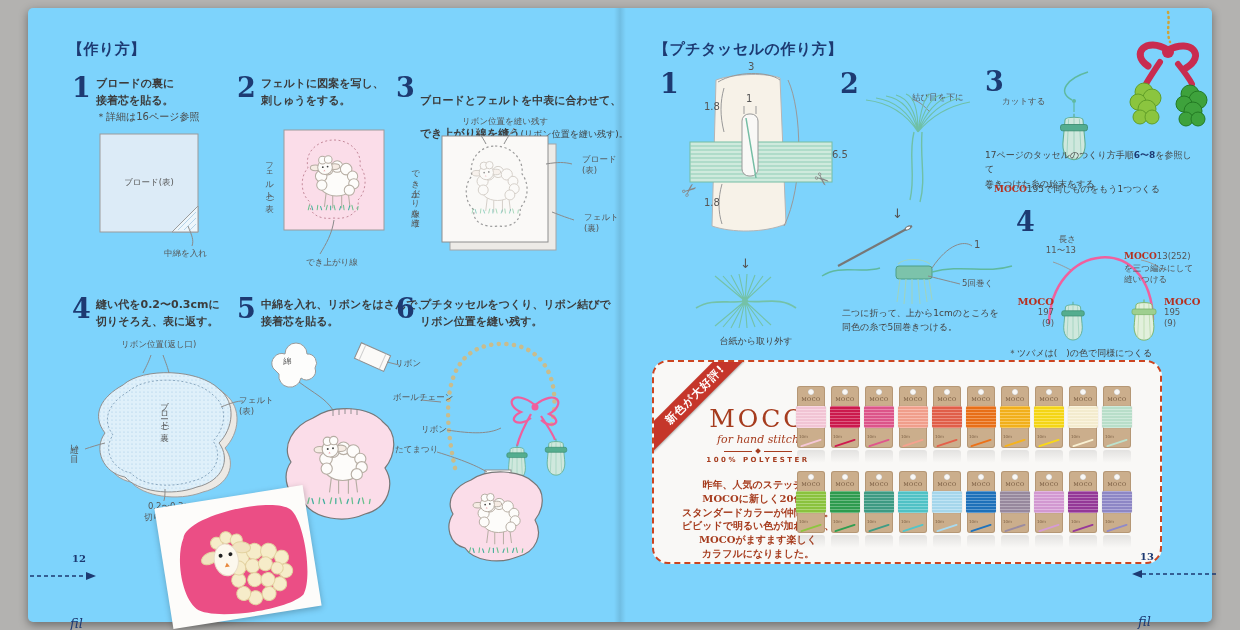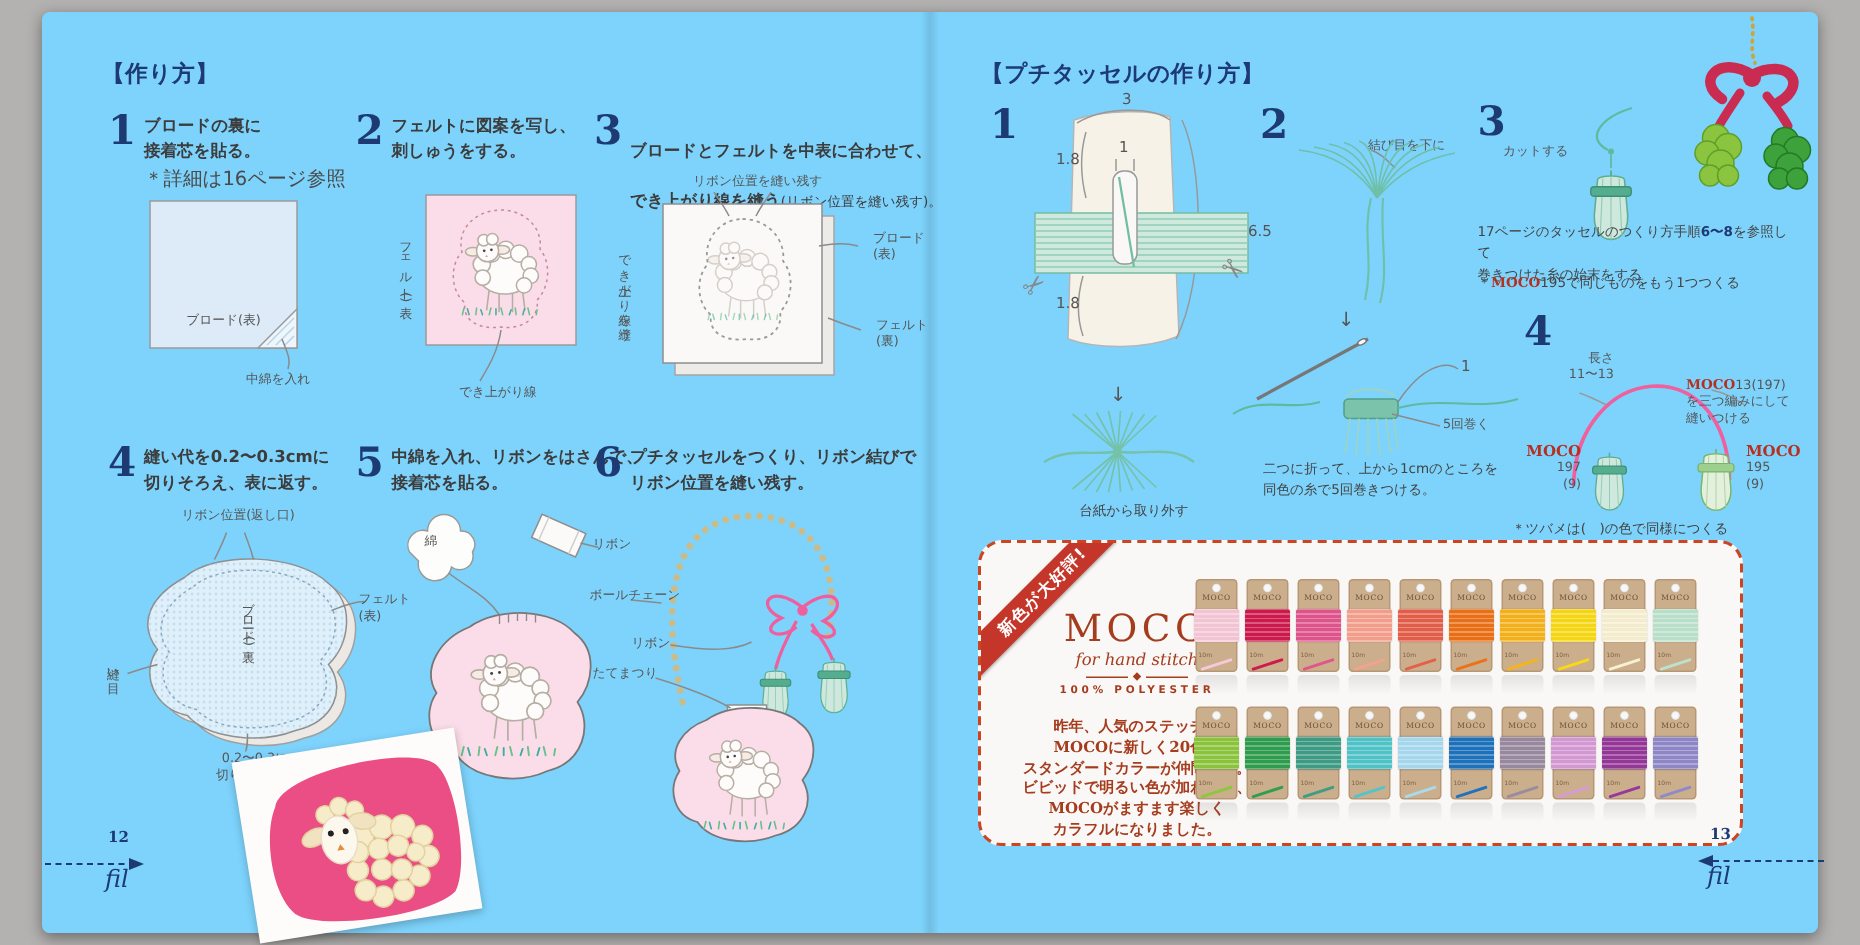--- a/index.html
+++ b/index.html
@@ -4,29 +4,29 @@
 <style>
   html,body{margin:0;padding:0;}
   .stage{position:relative;width:1240px;height:630px;background:#b3b2b0;font-family:"DejaVu Sans",sans-serif;overflow:hidden;}
   .book{position:absolute;left:28px;top:8px;width:1184px;height:614px;background:#7dd3fc;border-radius:5px;box-shadow:0 3px 10px rgba(0,0,0,.4);}
   .spine{position:absolute;left:586px;top:0;width:12px;height:100%;background:linear-gradient(90deg,rgba(0,0,0,0),rgba(0,0,0,.10) 50%,rgba(0,0,0,0));}
   .a{position:absolute;}
   .hdr{font-size:15px;font-weight:bold;color:#1d3a72;letter-spacing:.5px;}
   .num{font-family:"DejaVu Serif",serif;font-size:27px;font-weight:bold;color:#1d3a72;line-height:1;}
   .st{font-size:11px;font-weight:bold;color:#3c3c3c;line-height:1.5;white-space:pre-line;}
   .sm{font-size:9px;font-weight:normal;}
-  .nt{font-size:13px;color:#4a4a4a;}
+  .nt{font-size:10px;color:#4a4a4a;}
   .lb{font-size:8.5px;color:#555;line-height:1.3;white-space:pre-line;}
   .vlb{writing-mode:vertical-rl;}
   .cap{font-size:9px;color:#444;line-height:1.6;}
   .mocoref{color:#b5301f;font-weight:bold;font-family:"DejaVu Serif",serif;}
   .blue{color:#1d3a72;font-weight:bold;}
   .arrowdn{font-size:13px;color:#555;}
   .pgnum{font-family:"DejaVu Serif",serif;font-size:10px;font-weight:bold;color:#1d3a72;}
-  .pgfil{font-family:"DejaVu Serif",serif;font-style:italic;font-size:16px;color:#1d3a72;}
+  .pgfil{font-family:"DejaVu Serif",serif;font-style:italic;font-size:13px;color:#1d3a72;margin-top:40px;}
   
   .adbox{border:2px dashed #cc4420;border-radius:16px;background:#f9f8f6;}
   .ribbon{position:absolute;left:-34px;top:22px;width:150px;padding:3px 0;transform:rotate(-45deg);background:#c5362a;color:#fff;font-size:11px;font-weight:bold;text-align:center;letter-spacing:1px;box-shadow:0 1px 2px rgba(0,0,0,.3);}
   .logo{font-family:"DejaVu Serif",serif;font-size:25px;letter-spacing:3px;color:#a63c1e;text-align:center;}
   .logosub{font-family:"DejaVu Serif",serif;font-style:italic;font-size:11px;color:#a63c1e;text-align:center;}
   .orn{display:flex;align-items:center;justify-content:center;gap:4px;margin:3px 0;}
   .orn i{display:block;width:28px;height:0;border-top:1px solid #a63c1e;}
   .orn b{display:block;width:4px;height:4px;background:#a63c1e;transform:rotate(45deg);}
   .poly{font-size:7px;letter-spacing:2.5px;color:#a63c1e;text-align:center;font-weight:bold;}
   .adbody{font-size:10px;font-weight:bold;color:#a63c1e;text-align:center;line-height:1.38;white-space:pre-line;font-family:"DejaVu Serif",serif;}
@@ -119,21 +119,21 @@
   <span>でき上がり線を縫う</span><span class="sm">(リボン位置を縫い残す)。</span>
 </div>
 
 <div class="a" style="left:60px;top:112px;width:160px;height:160px;">
   <svg class="a" style="left:0;top:0;" width="160" height="160">
     <rect x="12" y="14" width="98" height="98" fill="#dcebf7" stroke="#9b9b9b"></rect>
     <path d="M110,86 L110,112 L84,112 Z" fill="#eef6fb" stroke="#9b9b9b"></path>
     <path d="M90,110 L108,92 M96,110 L108,98 M102,110 L108,104" stroke="#b5d4ea" stroke-width="1" fill="none"></path>
     <path d="M100,106 C104,116 106,120 104,126" stroke="#8a8a8a" fill="none"></path>
   </svg>
-  <div class="a lb" style="left:12px;top:57px;width:98px;text-align:center;margin-top:32px;">ブロード(表)</div>
+  <div class="a lb" style="left:12px;top:57px;width:98px;text-align:center;">ブロード(表)</div>
   <div class="a lb" style="left:76px;top:128px;">中綿を入れ</div>
 </div>
 
 <div class="a" style="left:222px;top:110px;width:170px;height:165px;">
   <svg class="a" style="left:0;top:0;" width="170" height="165">
     <rect x="34" y="12" width="100" height="100" fill="#fbdde9" stroke="#9b9b9b"></rect>
     <path d="M84,22 C100,22 112,34 110,48 C118,58 116,74 108,82 C110,94 98,102 84,100 C70,102 58,96 60,84 C50,76 50,58 58,50 C54,34 68,22 84,22 Z" fill="none" stroke="#c58a9b" stroke-width="1" stroke-dasharray="2,2.5"></path>
     <use href="#sheep" x="52" y="30" width="64" height="64"></use>
     <use href="#grass" x="56" y="84" width="56" height="10"></use>
     <path d="M84,102 C82,116 76,126 70,136" stroke="#8a8a8a" fill="none"></path>
@@ -359,21 +359,21 @@
 
 <div class="a num" style="left:988px;top:200px;">4</div>
 <div class="a" style="left:978px;top:196px;width:212px;height:158px;">
   <svg class="a" style="left:25px;top:8px;" width="165" height="125">
     <path d="M18,112 C20,30 120,18 122,108" stroke="#f0609e" stroke-width="2.5" fill="none"></path>
     <path d="M40,58 C32,54 28,52 22,50 M110,48 C120,50 126,54 132,58" stroke="#999" fill="none"></path>
   </svg>
   <div class="a lb" style="left:28px;top:30px;width:42px;text-align:right;">長さ
 11〜13</div>
   <div class="a" style="left:118px;top:40px;width:94px;">
-    <span class="mocoref" style="font-size:9px;">MOCO</span><span class="lb">13(197)</span>
+    <span class="mocoref" style="font-size:9px;">MOCO</span><span class="lb">13(252)</span>
     <div class="lb">を三つ編みにして
 縫いつける</div>
   </div>
   <svg class="a" style="left:52px;top:96px;" width="30" height="44">
           <use href="#tassel" width="30" height="44"></use>
         </svg>
   <svg class="a" style="left:122px;top:94px;" width="32" height="46">
           <use href="#tassel2" width="32" height="46"></use>
         </svg>
   <div class="a" style="left:0px;top:92px;width:48px;text-align:right;">

